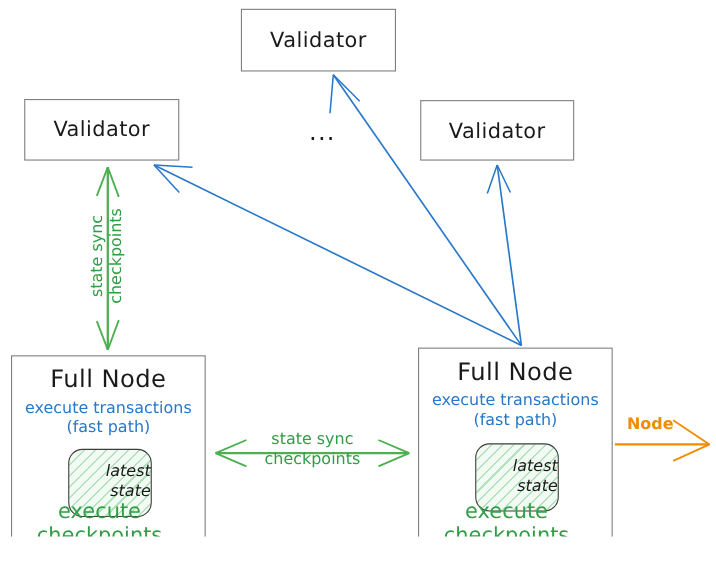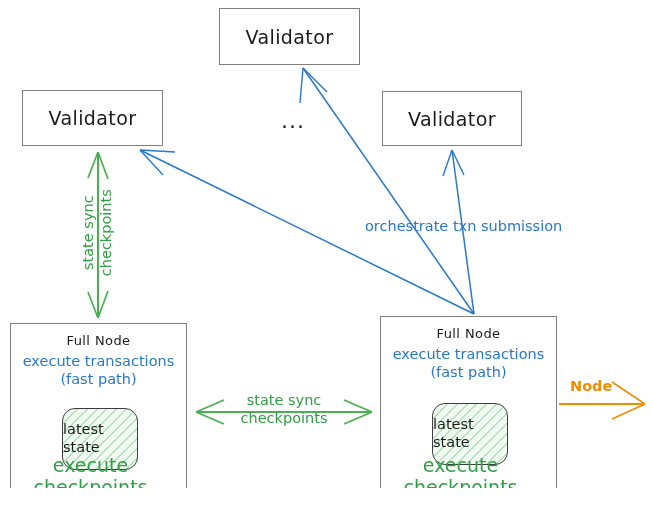--- a/index.html
+++ b/index.html
@@ -36,21 +36,21 @@
     justify-content: center;
   }
   .validator-label {
     font-family: "DejaVu Sans", sans-serif;
     font-size: 19px;
     color: #1a1a1a;
     letter-spacing: 0.4px;
   }
   .fullnode-title {
     font-family: "DejaVu Sans", sans-serif;
-    font-size: 13px;
+    font-size: 22px;
     color: #1a1a1a;
     letter-spacing: 0.4px;
     margin-top: 9px;
   }
   .fullnode-blue {
     font-family: "DejaVu Sans", sans-serif;
     font-size: 14.5px;
     color: #2878c8;
     line-height: 1.25;
     margin-top: 4px;
@@ -73,26 +73,27 @@
     background-color: #f2fbf3;
     background-image: repeating-linear-gradient(
       -45deg,
       rgba(90,190,110,0.42) 0px,
       rgba(90,190,110,0.42) 1.4px,
       rgba(255,255,255,0) 1.4px,
       rgba(255,255,255,0) 7px
     );
     display: flex;
     flex-direction: column;
-    align-items: flex-start;
+    align-items: flex-end;
     justify-content: center;
     font-family: "DejaVu Sans", sans-serif;
     font-size: 14.5px;
     color: #1a1a1a;
     line-height: 1.22;
+    font-style: italic;
   }
   .edge-label {
     position: absolute;
     font-family: "DejaVu Sans", sans-serif;
     white-space: nowrap;
   }
   .lbl-green {
     color: #2f9e44;
     font-size: 14.5px;
     line-height: 1.22;
@@ -215,17 +216,16 @@
   <div class="edge-label lbl-green vert-label" style="left:32px; top:215px; width:132px;">
     <div>state sync</div>
     <div>checkpoints</div>
   </div>
 
   <div class="edge-label lbl-green" style="left:222px; top:392px; width:124px;">
     <div>state sync</div>
     <div>checkpoints</div>
   </div>
 
-  <div class="edge-label lbl-blue" style="left:365px; top:218px;">orchestrate txn submission</div>
 
   <div class="edge-label lbl-orange" style="left:570px; top:378px;">Node</div>
 
 </div>
 
 </body></html>

